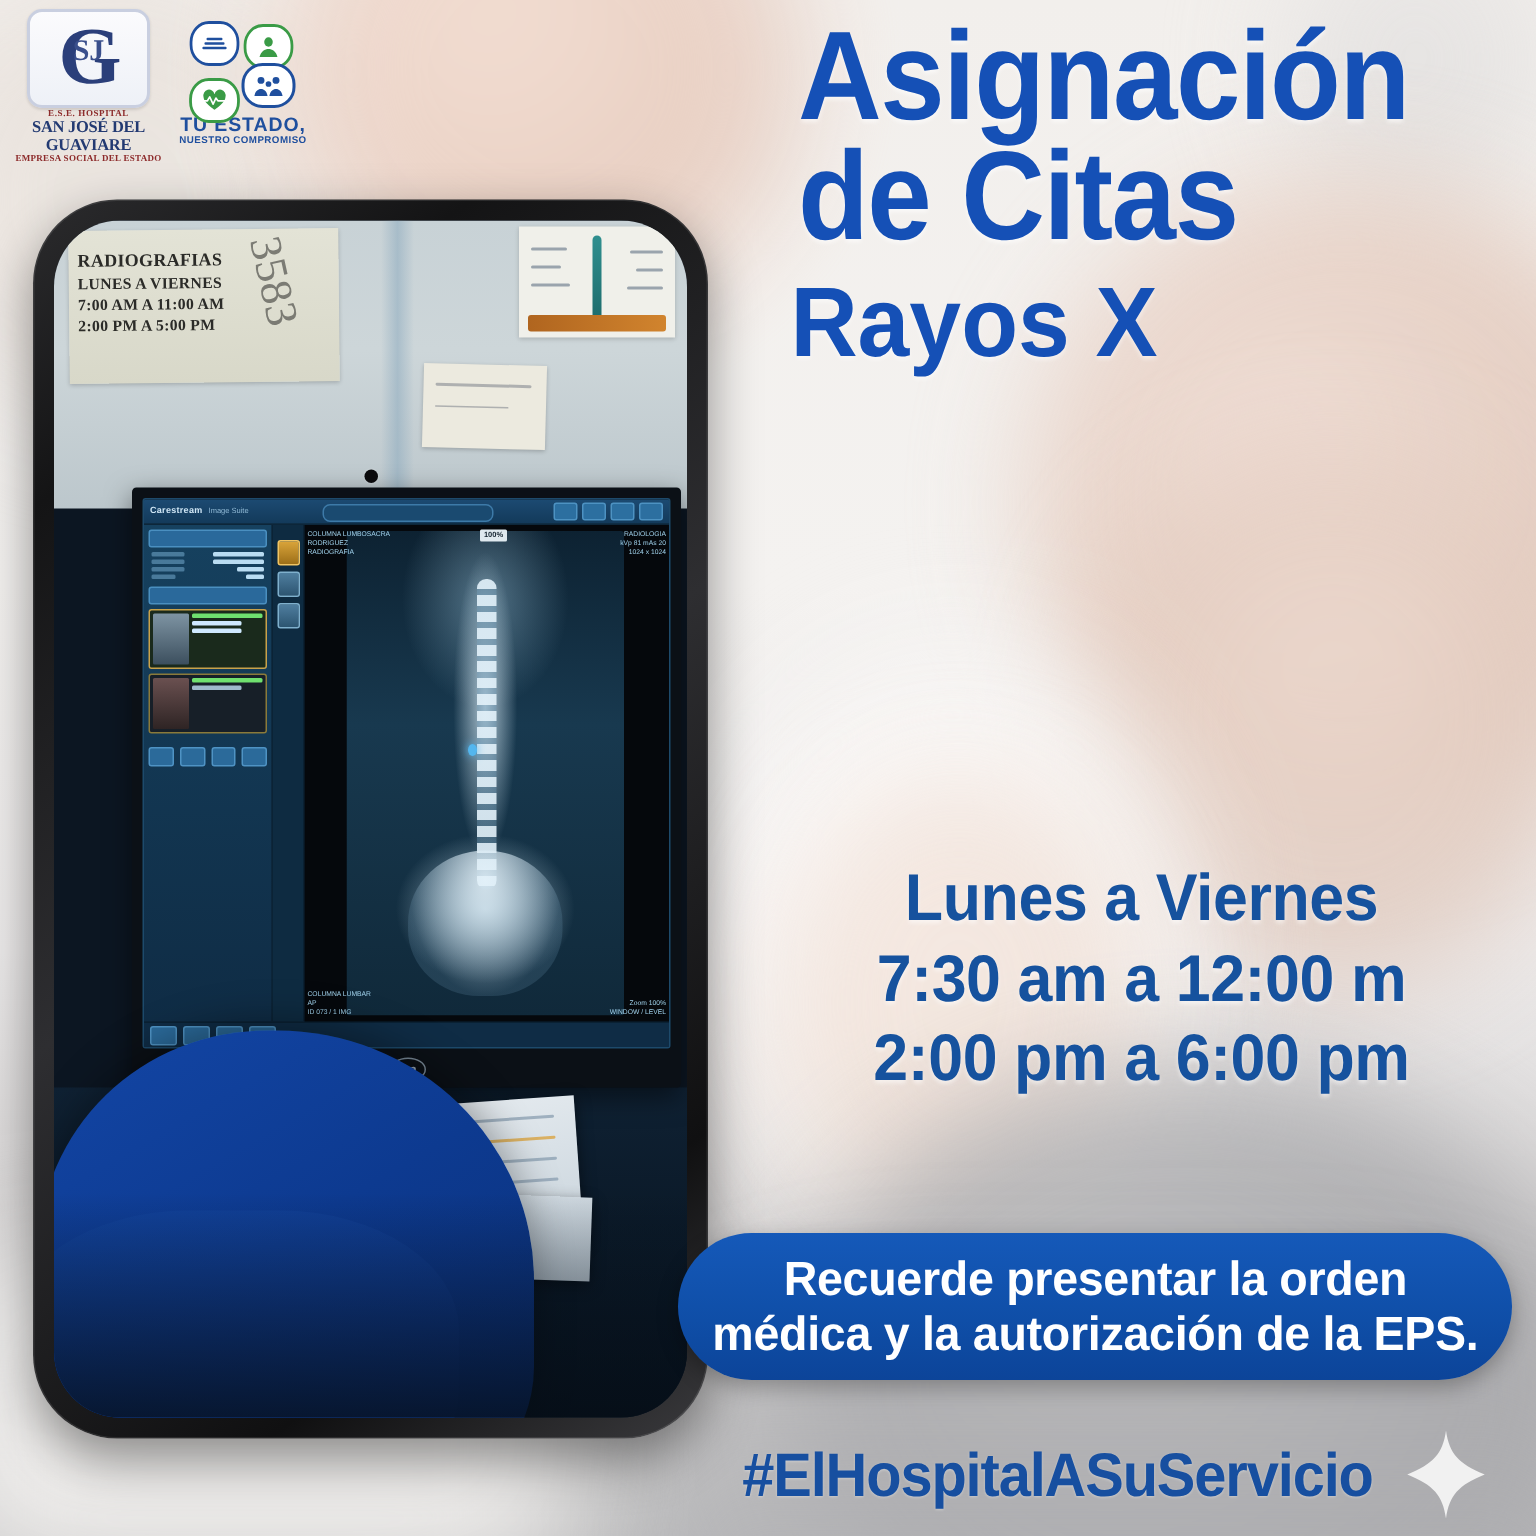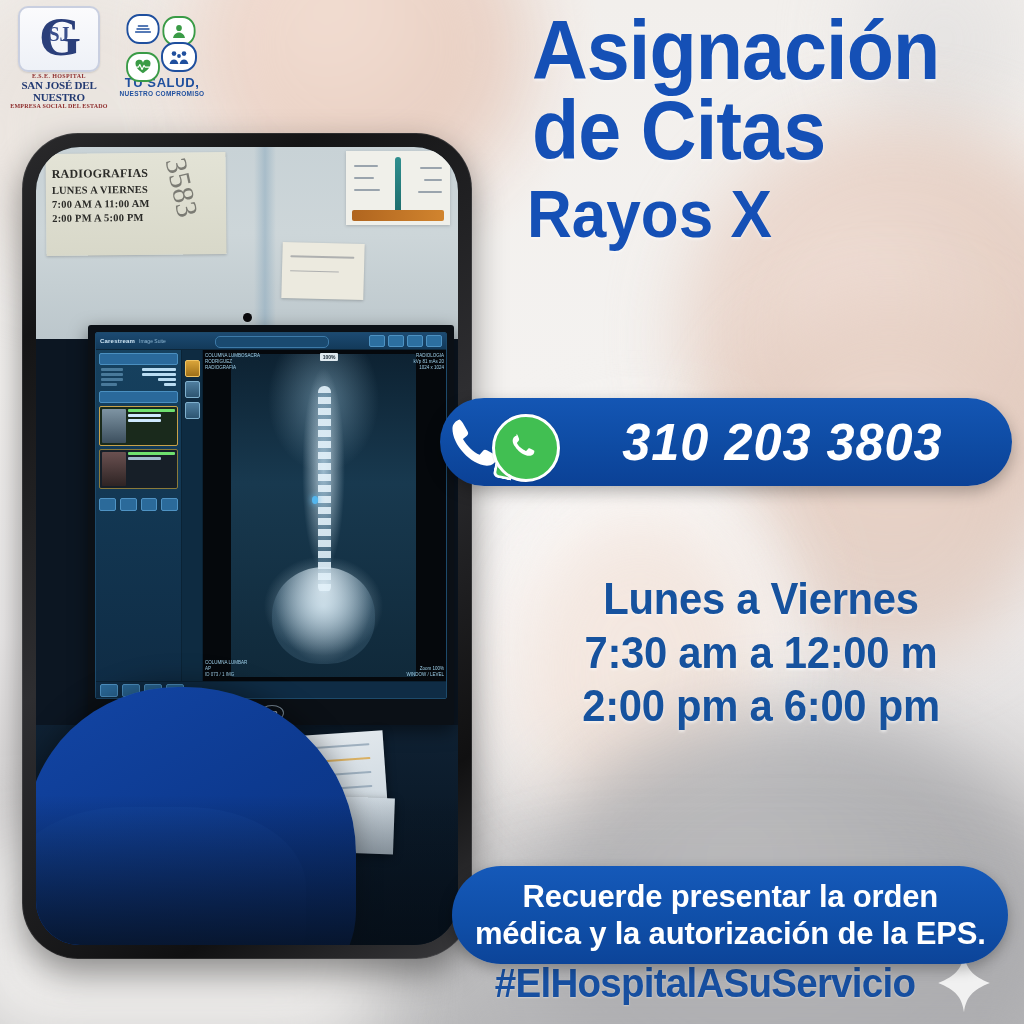--- a/index.html
+++ b/index.html
@@ -195,21 +195,21 @@
   .wa-num{flex:1;font-size:52px;font-weight:700;font-style:italic;color:#fff;letter-spacing:1px;
     transform:scaleX(.97);padding-right:28px;text-align:center;}
 
   .hours{position:absolute;left:512px;top:572px;width:498px;text-align:center;z-index:25;}
   .hours div{font-size:44px;line-height:1.22;font-weight:700;color:#16529e;letter-spacing:-.3px;
     transform:scaleX(.95);text-shadow:0 2px 3px rgba(255,255,255,.55);}
 
   .remind{position:absolute;left:452px;top:822px;width:556px;height:98px;border-radius:49px;
     background:linear-gradient(180deg,#1559b9 0%,#0f4ea7 60%,#0c4499 100%);z-index:26;
     box-shadow:0 5px 14px rgba(0,0,0,.28);display:flex;flex-direction:column;
-    align-items:center;justify-content:center;margin-top:44px;}
+    align-items:center;justify-content:center;}
   .remind div{font-size:32px;line-height:1.16;font-weight:700;color:#fff;letter-spacing:-.2px;transform:scaleX(.97);}
 
   .hashtag{position:absolute;left:470px;top:960px;width:470px;text-align:center;z-index:25;
     font-size:41px;font-weight:700;color:#174fa0;letter-spacing:-.8px;transform:scaleX(.94);
     text-shadow:0 1px 2px rgba(255,255,255,.35);}
   .sparkle{position:absolute;left:936px;top:952px;width:56px;height:62px;z-index:25;}
 </style>
 </head>
 <body>
 
@@ -229,21 +229,21 @@
     <div class="bg-blob blob-white-bl"></div>
   </div>
 
   <div class="logos">
     <div class="logo-ese">
       <div class="mark">
         <div class="g">G</div>
         <div class="sj">SJ</div>
       </div>
       <div class="l1">E.S.E. HOSPITAL</div>
-      <div class="l2">SAN JOSÉ DEL NUESTRO</div>
+      <div class="l2">SAN JOSÉ DEL GUAVIARE</div>
       <div class="l3">EMPRESA SOCIAL DEL ESTADO</div>
     </div>
 
     <div class="logo-tusalud">
       <div class="tiles">
         <div class="tile t1">
           <svg width="20" height="16" viewBox="0 0 20 16" aria-hidden="true">
             <path d="M2 11h16M3.5 8h13M5 5h10" stroke="#1f4f9e" stroke-width="1.6" fill="none" stroke-linecap="round"></path>
           </svg>
         </div>
@@ -261,21 +261,21 @@
         </div>
         <div class="tile t4">
           <svg width="22" height="16" viewBox="0 0 22 16" aria-hidden="true">
             <circle cx="6" cy="4.6" r="2.3" fill="#1f4f9e"></circle>
               <circle cx="16" cy="4.6" r="2.3" fill="#1f4f9e"></circle>
             <circle cx="11" cy="7" r="1.9" fill="#1f4f9e"></circle>
             <path d="M1.6 15c.6-3.2 2.4-4.6 4.4-4.6S9.8 11.8 10.4 15zM11.6 15c.6-3.2 2.4-4.6 4.4-4.6S19.8 11.8 20.4 15z" fill="#1f4f9e"></path>
           </svg>
         </div>
       </div>
-      <div class="t-a">TU SALUD,</div>
+      <div class="t-a">TU ESTADO,</div>
       <div class="t-b">NUESTRO COMPROMISO</div>
     </div>
   </div>
 
   <div class="phone">
     <div class="phone-frame"></div>
     <div class="phone-screen">
 
       <div class="ph-wall">
         <div class="ph-wall-stripe"></div>
@@ -410,35 +410,20 @@
       <div class="ph-shadow"></div>
     </div>
   </div>
 
   <div class="title-wrap">
     <div class="t1">Asignación</div>
     <div class="t2">de Citas</div>
     <div class="t3">Rayos X</div>
   </div>
 
-  <div class="wa-badge">
-    <div class="wa-icons">
-      <svg class="handset" viewBox="0 0 64 64" aria-hidden="true">
-        <path d="M14 6c-4 1-8 5-8 10 0 18 20 40 38 41 6 0 10-4 11-8 .4-2-.5-3.2-2-4l-9-5c-1.7-1-3.3-.6-4.4.7l-3.6 4.3C29 42 22 35 17.6 27.5l4.4-3.6c1.4-1.1 1.8-2.8.8-4.5l-5-9C17 8.8 15.8 7.6 14 6z" fill="#ffffff"></path>
-      </svg>
-      <div class="wa-tail"></div>
-      <div class="wa-circle"></div>
-      <div class="wa-glyph">
-        <svg width="38" height="38" viewBox="0 0 32 32" aria-hidden="true">
-          <path d="M10.5 8.2c-.6 0-1.2.2-1.7.8-.6.6-1.5 1.5-1.5 3.6s1.6 4.2 1.8 4.5c.2.3 3.1 5 7.7 6.8 3.8 1.5 4.6 1.2 5.4 1.1.8-.1 2.6-1 3-2.1.4-1 .4-1.9.3-2.1-.1-.2-.5-.3-1-.6l-3-1.4c-.5-.2-.8-.1-1.1.3l-1.3 1.6c-.3.3-.6.4-1.1.1-.5-.2-2.2-.8-4.1-2.6-1.5-1.4-2.5-3-2.8-3.5-.3-.5 0-.8.2-1.1l.9-1c.3-.3.3-.6.5-1 .1-.4 0-.7-.1-1l-1.2-3c-.3-.8-.6-.7-.9-.7z" fill="#ffffff"></path>
-        </svg>
-      </div>
-    </div>
-    <div class="wa-num">310 203 3803</div>
-  </div>
 
   <div class="hours">
     <div>Lunes a Viernes</div>
     <div>7:30 am a 12:00 m</div>
     <div>2:00 pm a 6:00 pm</div>
   </div>
 
   <div class="remind">
     <div>Recuerde presentar la orden</div>
     <div>médica y la autorización de la EPS.</div>

